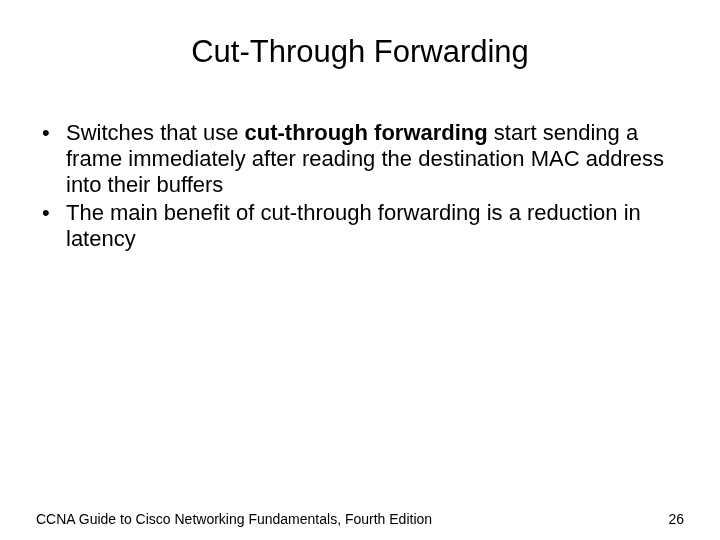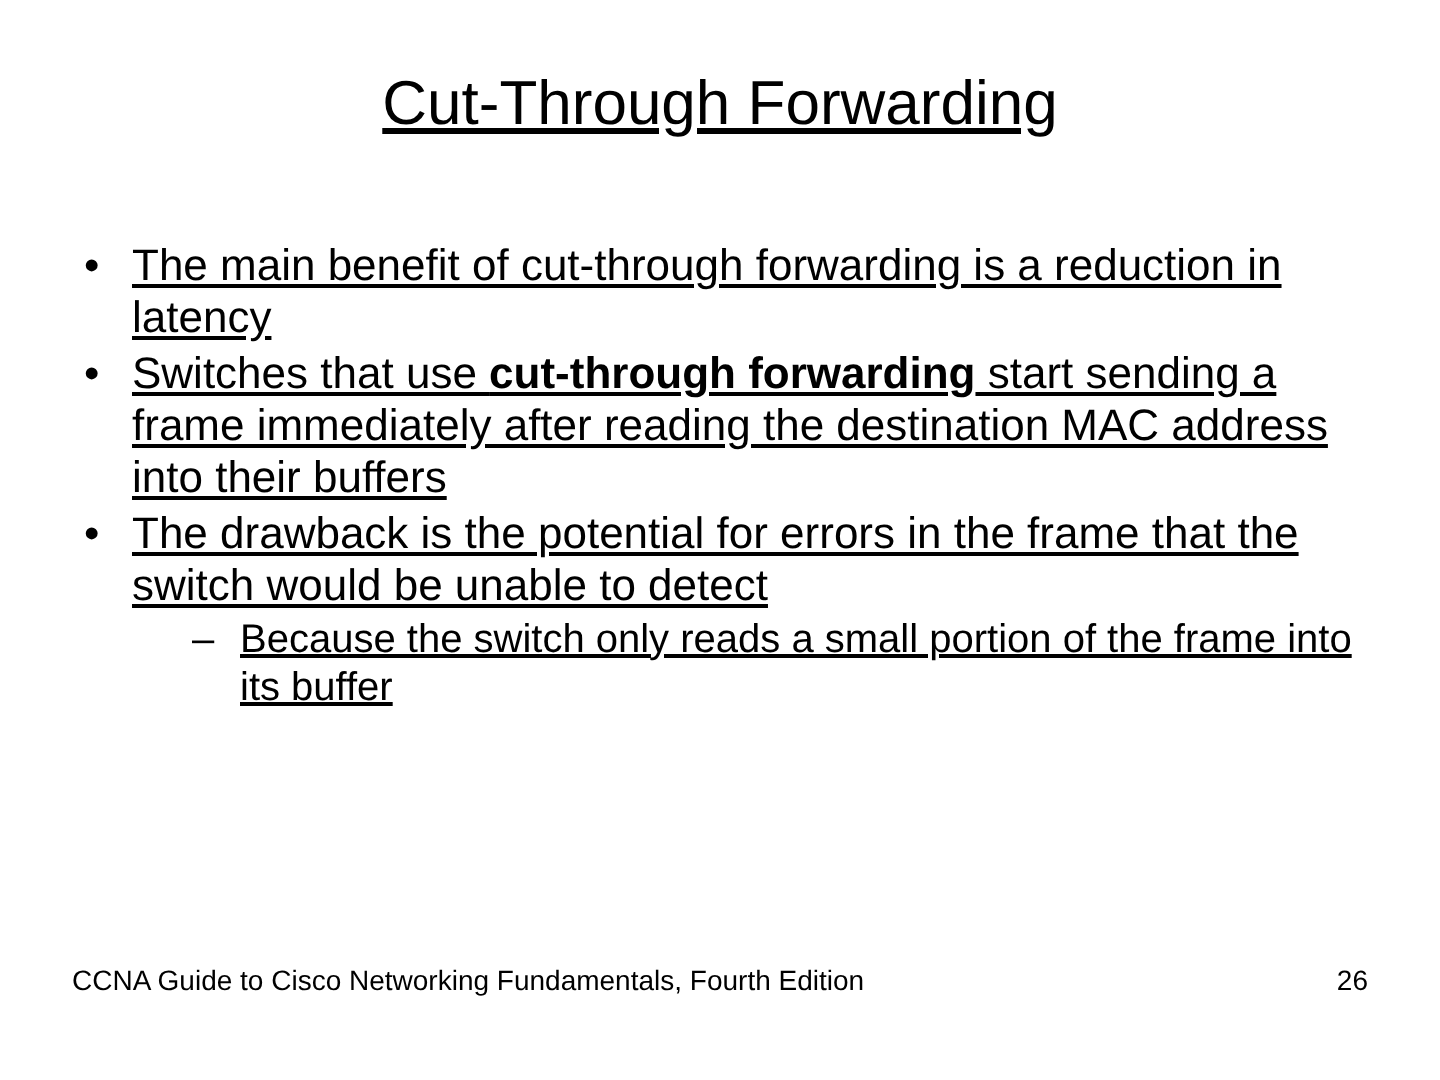--- a/index.html
+++ b/index.html
@@ -8,21 +8,20 @@
     font-family: Arial, Helvetica, sans-serif;
     background: #ffffff;
     color: #000000;
     position: relative;
   }
   .slide {
     width: 720px;
     height: 540px;
     padding: 30px 36px 16px 36px;
     position: relative;
-    text-decoration: underline;
   }
   .title {
     font-size: 31px;
     text-align: center;
     font-weight: normal;
     margin-bottom: 50px;
     margin-top: 4px;
   }
   ul.main-list {
     list-style: none;
@@ -54,51 +53,43 @@
   }
   ul.sub-list > li::before {
     content: "–";
     position: absolute;
     left: 30px;
     top: 0;
   }
   .bold { font-weight: bold; }
   .footer {
     position: absolute;
-    bottom: 42px;
+    bottom: 13px;
     left: 36px;
     right: 36px;
     font-size: 14px;
     display: flex;
     justify-content: space-between;
     align-items: baseline;
   }
   .page-num { font-size: 14px; }
 </style>
 </head>
 <body>
 
 <div class="slide">
 
   <h1 class="title">Cut-Through Forwarding</h1>
 
   <ul class="main-list">
     <li>
-      <span>The main benefit of cut-through forwarding is a reduction in latency</span><span class="bold"></span><span></span>
-    </li>
-    <li>
       <span>Switches that use </span><span class="bold">cut-through forwarding</span><span> start sending a frame immediately after reading the destination MAC address into their buffers</span>
     </li>
     <li>
-      <span>The drawback is the potential for errors in the frame that the switch would be unable to detect</span><span class="bold"></span><span></span>
-      <ul class="sub-list">
-        <li>
-          <span>Because the switch only reads a small portion of the frame into its buffer</span>
-        </li>
-      </ul>
+      <span>The main benefit of cut-through forwarding is a reduction in latency</span><span class="bold"></span><span></span>
     </li>
   </ul>
 
   <div class="footer">
     <span>CCNA Guide to Cisco Networking Fundamentals, Fourth Edition</span>
     <span class="page-num">26</span>
   </div>
 
 </div>
 

